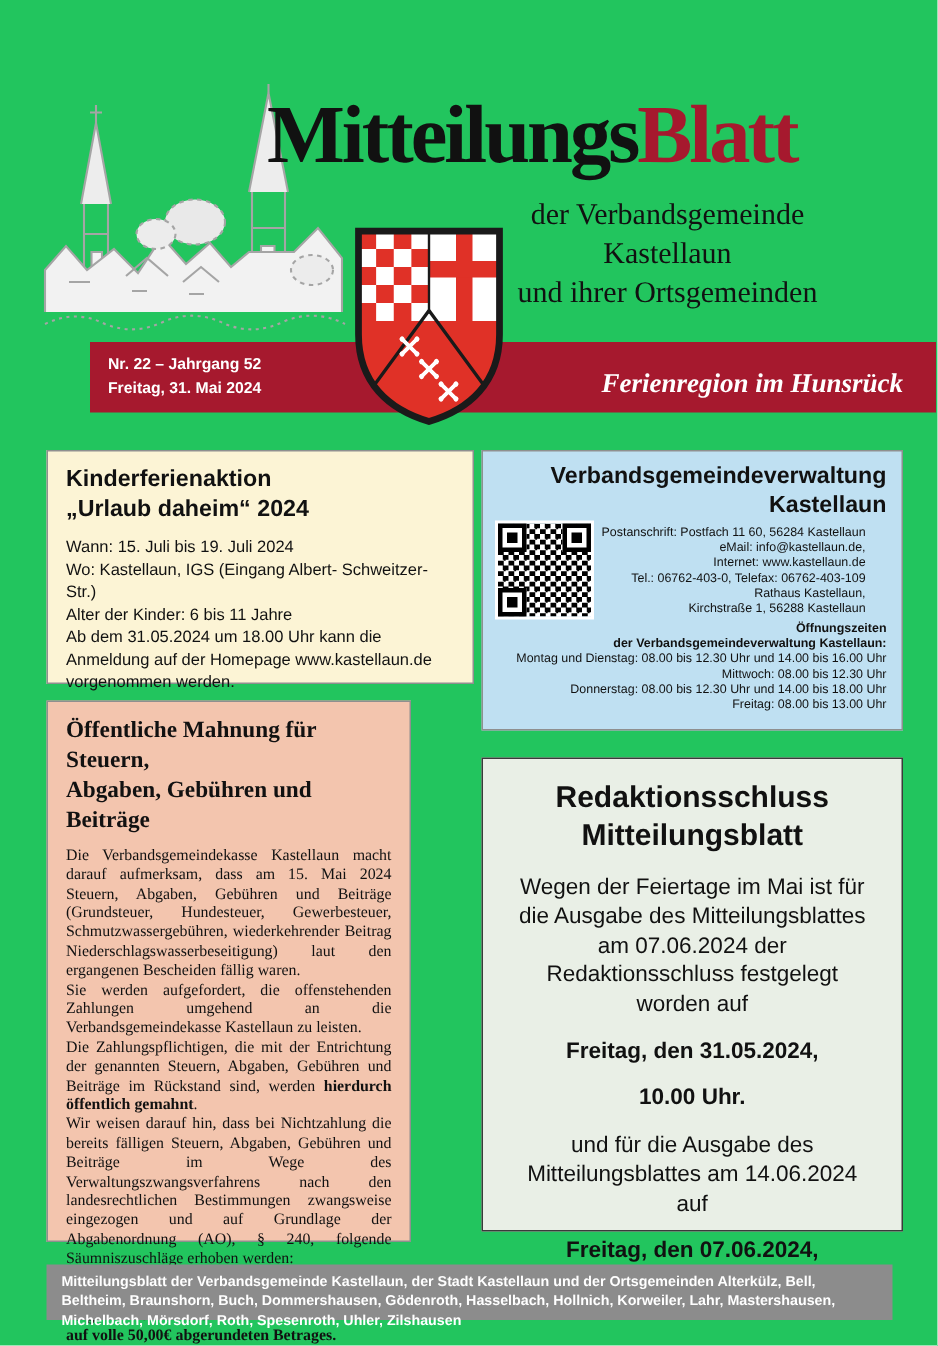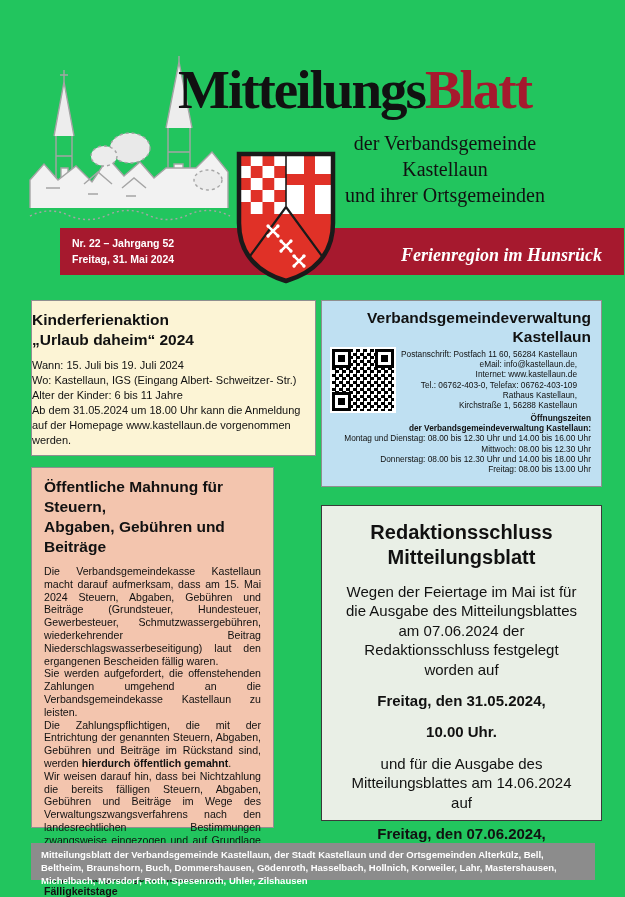--- a/index.html
+++ b/index.html
@@ -19,23 +19,23 @@
       background:#a6192e;z-index:2;margin-left:29px;}
   .issue{position:absolute;left:12px;top:7px;color:#fff;font-size:10.5px;
       font-weight:bold;line-height:16px;white-space:pre-line;}
   .tagline{position:absolute;right:22px;bottom:9px;color:#fff;
       font-family:"Liberation Serif",serif;font-style:italic;font-weight:bold;
       font-size:18px;}
   .shield{position:absolute;left:232px;top:147px;width:108px;height:141px;z-index:3;}
 
   
   .box{position:absolute;border:1px solid #8f8f8f;box-sizing:border-box;}
-  .box-yellow{left:31px;top:300px;width:285px;height:156px;background:#fcf4d5;padding:9px 0;}
+  .box-yellow{left:31px;top:300px;width:285px;height:156px;background:#fcf4d5;padding:9px 12px;}
   .box-blue{left:321px;top:300px;width:281px;height:187px;background:#bfe0f2;padding:7px 10px;text-align:right;}
-  .box-pink{left:31px;top:467px;width:243px;height:361px;background:#f3c5ae;padding:9px 12px;}
+  .box-pink{left:31px;top:467px;width:243px;height:361px;background:#f3c5ae;padding:9px 12px;font-family:Liberation Serif, serif;}
   .box-green{left:321px;top:505px;width:281px;height:316px;background:#e9efe6;
       border:1.5px solid #3a3a3a;text-align:center;padding:12px 9px;}
 
   .box-title{font-size:15.5px;font-weight:bold;line-height:20px;margin:0 0 8px;
       white-space:pre-line;}
   .box-blue .box-title{margin:0 0 2px;line-height:19px;}
   .body-md{font-size:11px;line-height:15px;white-space:pre-line;}
   .body-sm{font-size:8.3px;line-height:10.2px;white-space:pre-line;}
   .bold{font-weight:bold;}
 

